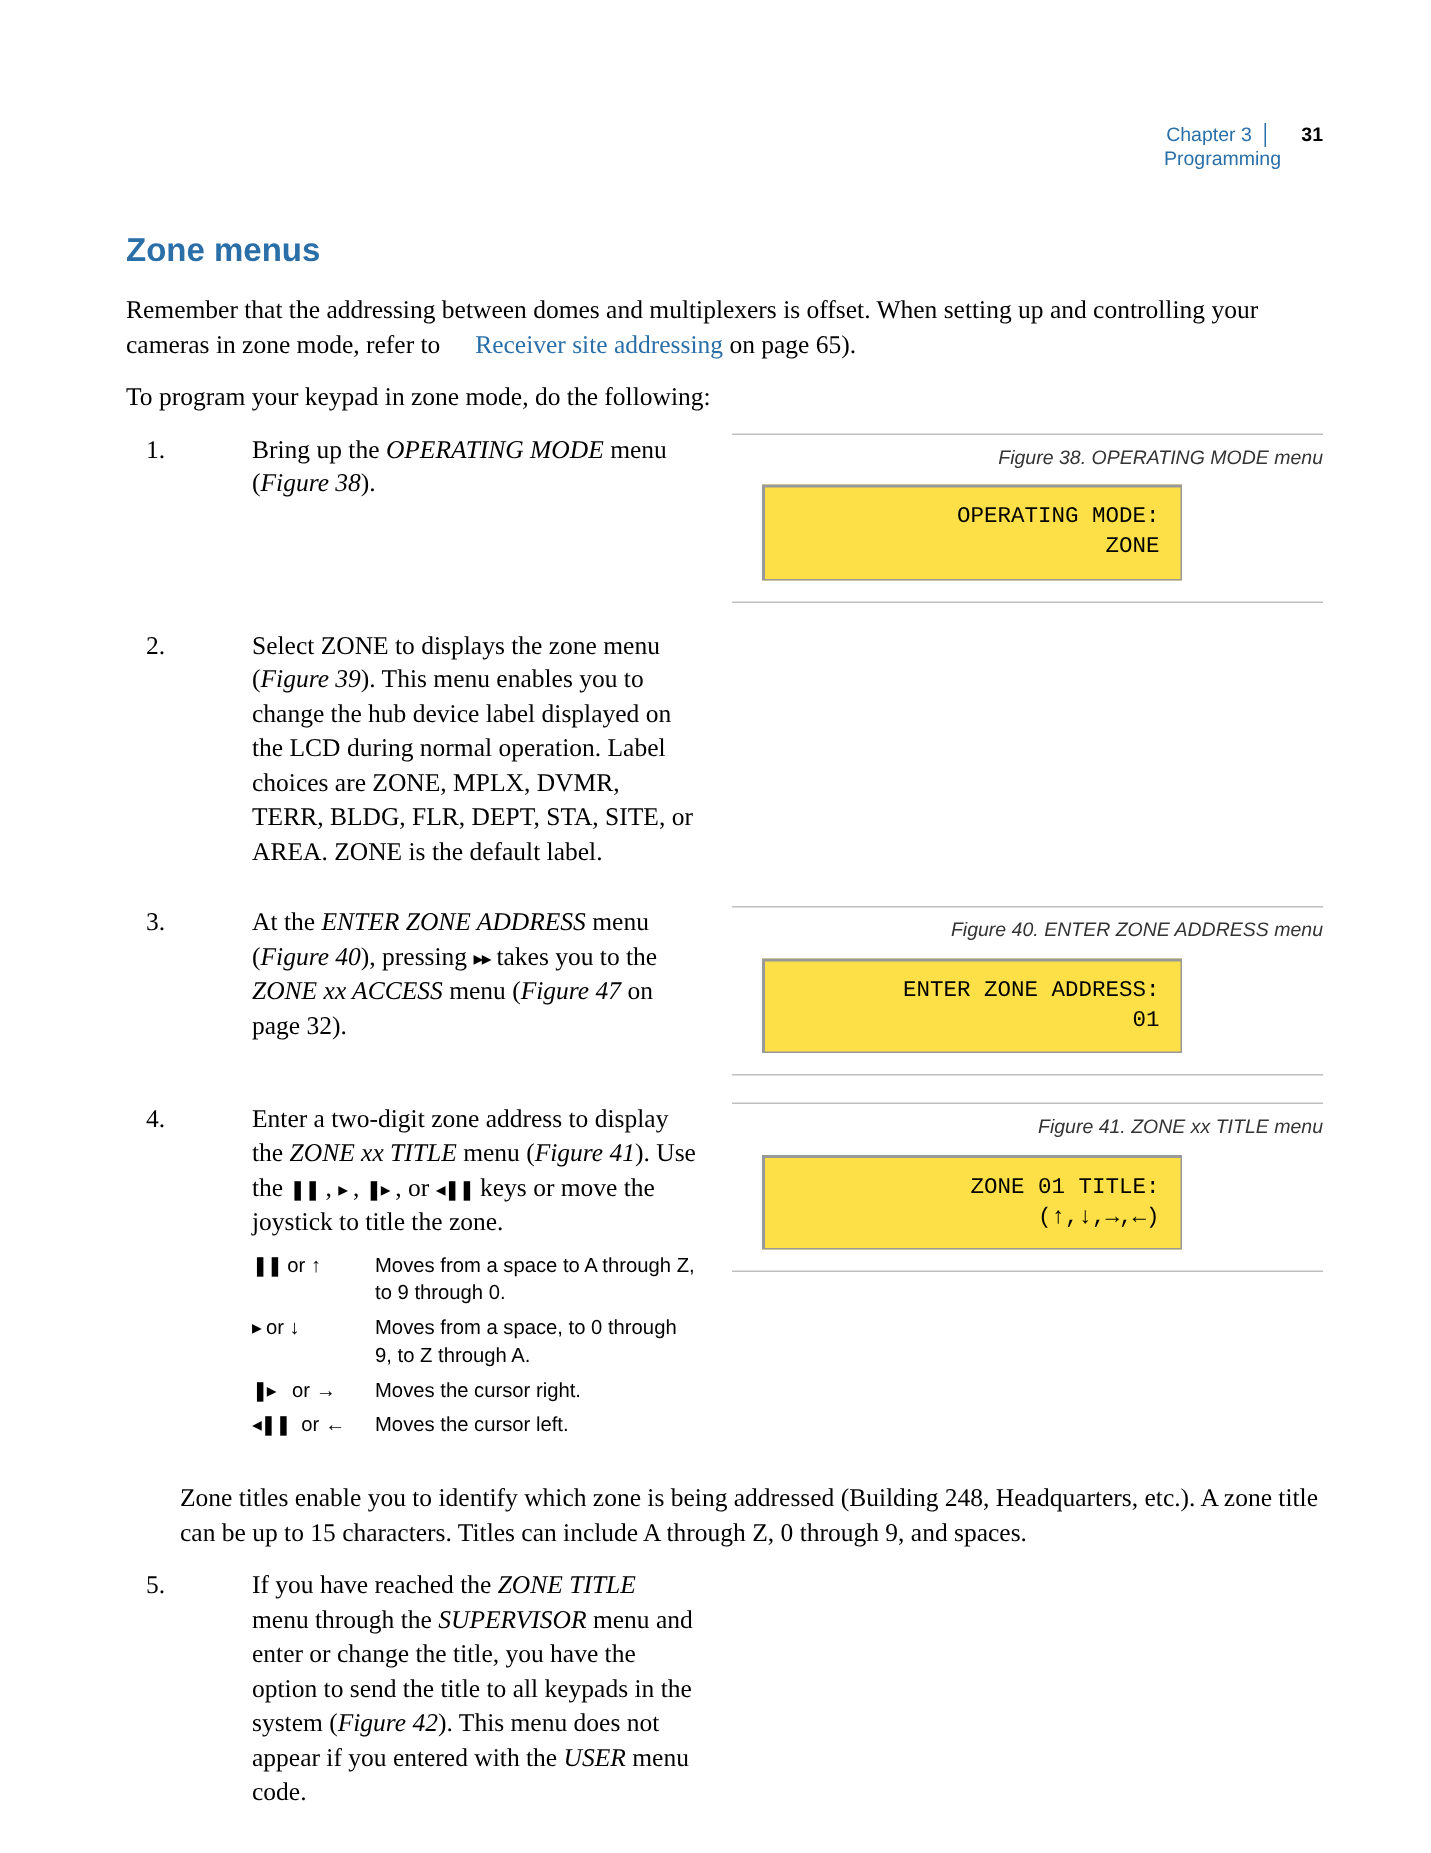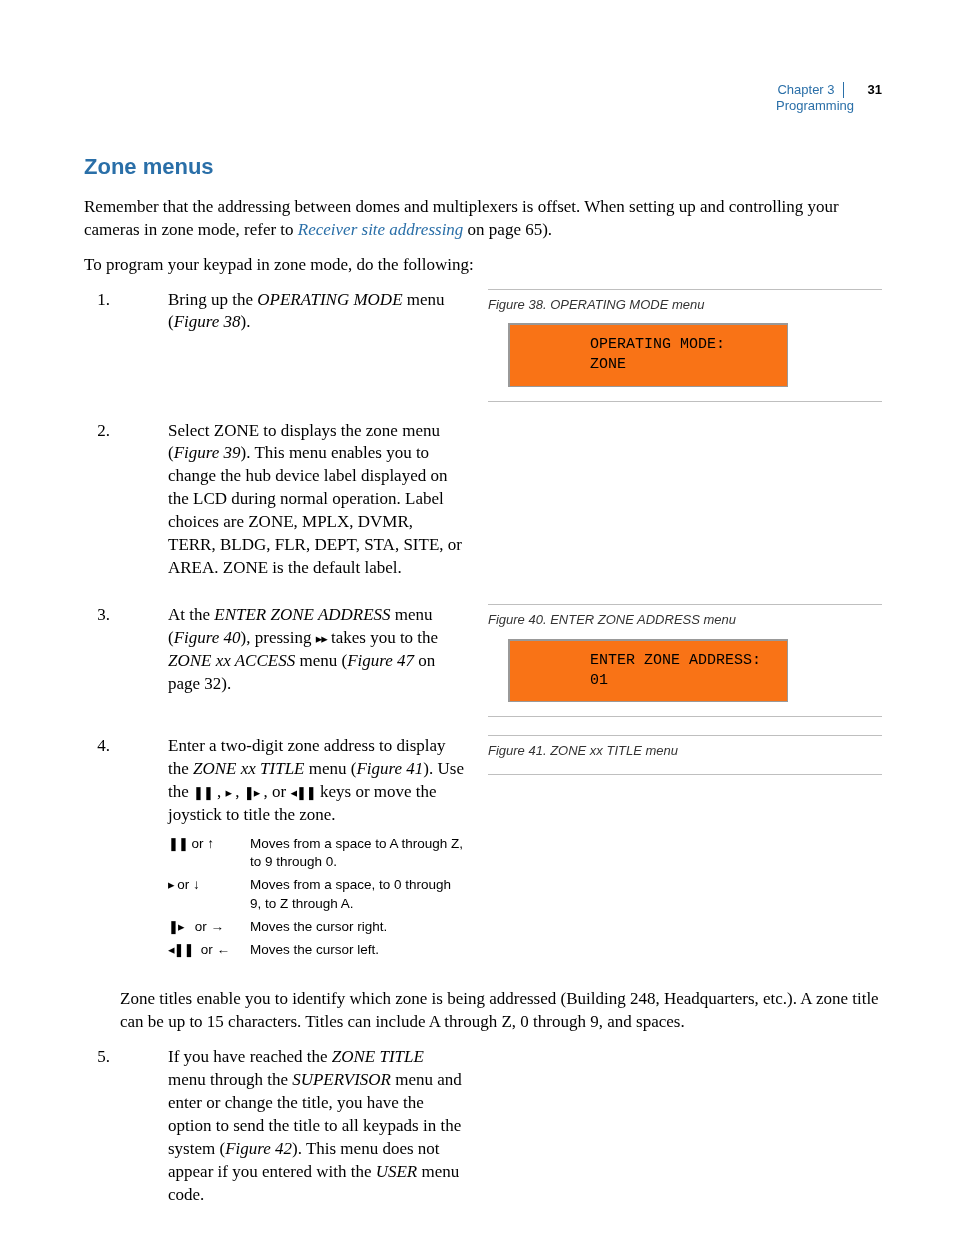--- a/index.html
+++ b/index.html
@@ -38,29 +38,29 @@
   }
   .running-head .pnum { color: #000; font-weight: 700; margin-left: 16px; }
   .content { margin-top: 70px; }
   h1.section-title {
     font-family: "Segoe UI", "Helvetica Neue", Arial, sans-serif;
     color: var(--blue);
     font-weight: 700;
     font-size: 22px;
     margin: 0 0 14px 0;
   }
-  a.xref { color: var(--blue); font-style: italic; text-decoration: none; }
+  a.xref { color: var(--blue); text-decoration: none; margin-left: 19px; }
   .row {
     display: flex;
     align-items: flex-start;
     gap: 24px;
     margin-bottom: 18px;
   }
   .lcol { flex: 0 0 380px; }
-  .rcol { flex: 1 1 auto; }
+  .rcol { flex: 1 1 auto; text-align: right; }
   ol.steps { margin: 0; padding: 0; list-style: none; }
   ol.steps > li { display: flex; margin-bottom: 6px; }
   ol.steps > li > .num { flex: 0 0 26px; text-align: right; padding-right: 10px; }
   ol.steps > li > .body { flex: 1; margin-left: 48px; }
   .fig-caption {
     border-top: 1px solid var(--rule);
     padding-top: 6px;
     font-family: "Segoe UI", "Helvetica Neue", Arial, sans-serif;
     font-style: italic;
     font-size: 13px;
@@ -70,21 +70,21 @@
   .lcd-box {
     margin-left: 20px;
     border: 1px solid #999;
     border-top-width: 2px;
     border-left-width: 2px;
     padding: 10px 14px 10px 80px;
     font-family: "Courier New", Courier, monospace;
     font-size: 15px;
     line-height: 1.35;
     white-space: pre;
-    background: #f97316;
+    background: #fde047;
     width: 280px;
     box-sizing: border-box;
   }
   .end-rule { border-top: 1px solid var(--rule); margin-top: 14px; }
   .keytable {
     margin-top: 8px;
     font-family: "Segoe UI", "Helvetica Neue", Arial, sans-serif;
     font-size: 13.5px;
     line-height: 1.35;
   }
@@ -199,20 +199,22 @@
                 <div class="kt-key"><span class="icon">◂❚❚</span>&nbsp; <span>or</span> <span>←</span></div>
                 <div class="kt-desc">Moves the cursor left.</div>
               </div>
             </div>
           </span>
         </li>
           </ol>
       </div>
       <div class="rcol">
         <div class="fig-caption">Figure 41. ZONE xx TITLE menu</div>
+        <div class="lcd-box"><span>ZONE 01 TITLE:</span>
+<span>(↑,↓,→,←)</span></div>
         <div class="end-rule"></div>
       </div>
     </div>
 
     <p style="margin-left:36px;">Zone titles enable you to identify which zone is being addressed (Building 248, Headquarters, etc.). A zone title can be up to 15 characters. Titles can include A through Z, 0 through 9, and spaces.</p>
 
     <div class="row">
       <div class="lcol">
         <ol class="steps">
             <li>

